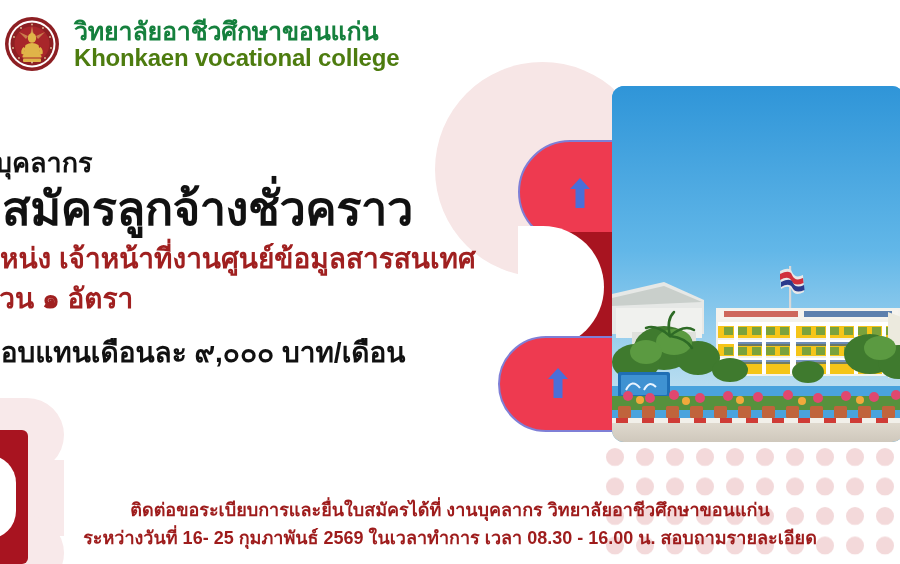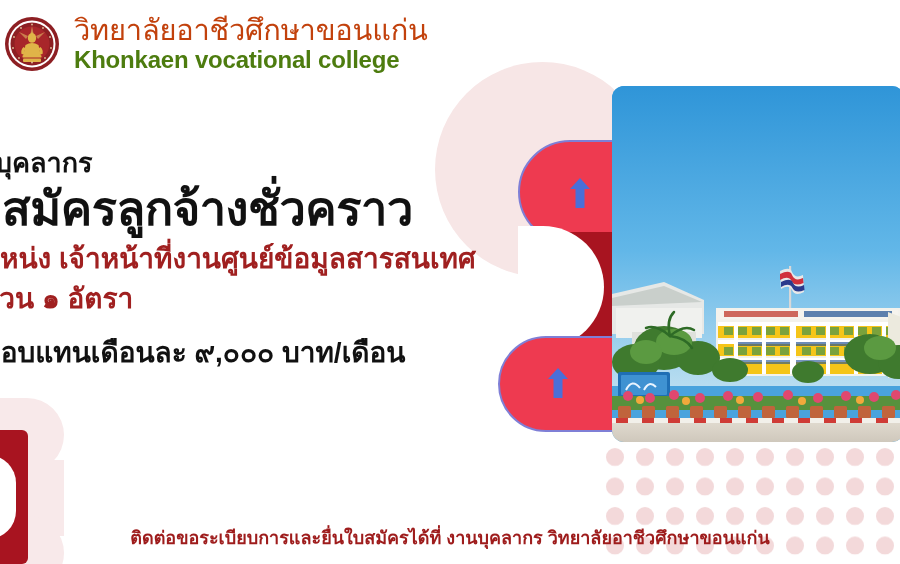--- a/index.html
+++ b/index.html
@@ -181,23 +181,23 @@
     height: 60px;
     flex: none;
   }
   .logo-emblem svg { display: block; width: 100%; height: 100%; }
   .org-names {
     display: flex;
     flex-direction: column;
     line-height: 1.08;
   }
   .org-th {
-    font-size: 29px;
-    font-weight: 400;
-    color: #c2410c;
+    font-size: 25px;
+    font-weight: 700;
+    color: #15803d;
     letter-spacing: -0.2px;
     white-space: nowrap;
   }
   .org-en {
     font-size: 24px;
     font-weight: 700;
     color: #4d7c0f;
     letter-spacing: -0.2px;
     white-space: nowrap;
   }
@@ -538,15 +538,16 @@
   <div class="headline-block">
     <div class="line-dept">งานบุคลากร</div>
     <div class="line-title">รับสมัครลูกจ้างชั่วคราว</div>
     <div class="line-position">ตำแหน่ง เจ้าหน้าที่งานศูนย์ข้อมูลสารสนเทศ</div>
     <div class="line-count">จำนวน ๑ อัตรา</div>
     <div class="line-salary">ค่าตอบแทนเดือนละ ๙,๐๐๐ บาท/เดือน</div>
   </div>
 
   <div class="footer">
     <div class="footer-line">ติดต่อขอระเบียบการและยื่นใบสมัครได้ที่ งานบุคลากร วิทยาลัยอาชีวศึกษาขอนแก่น</div>
+    <div class="footer-line">ระหว่างวันที่ 16- 25 กุมภาพันธ์ 2569 ในเวลาทำการ เวลา 08.30 - 16.00 น. สอบถามรายละเอียด</div>
   </div>
 
 </div>
 
 </body></html>

